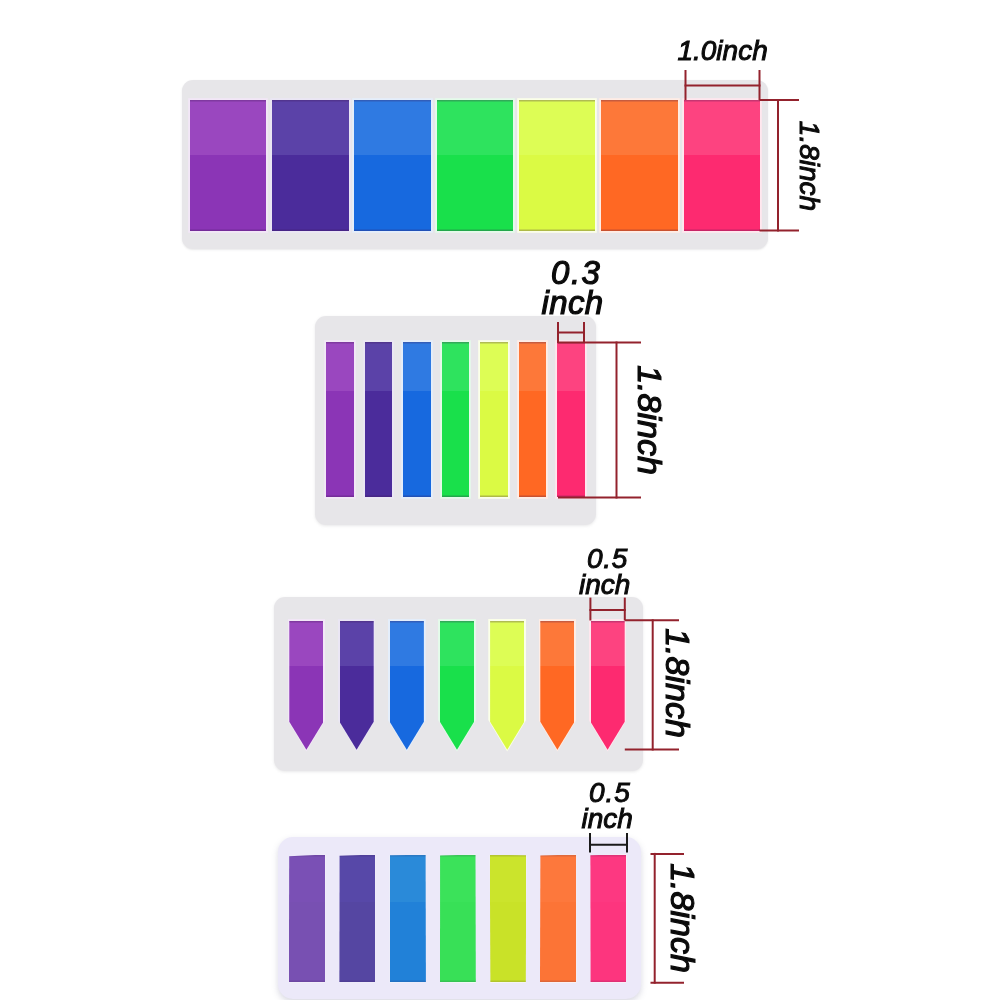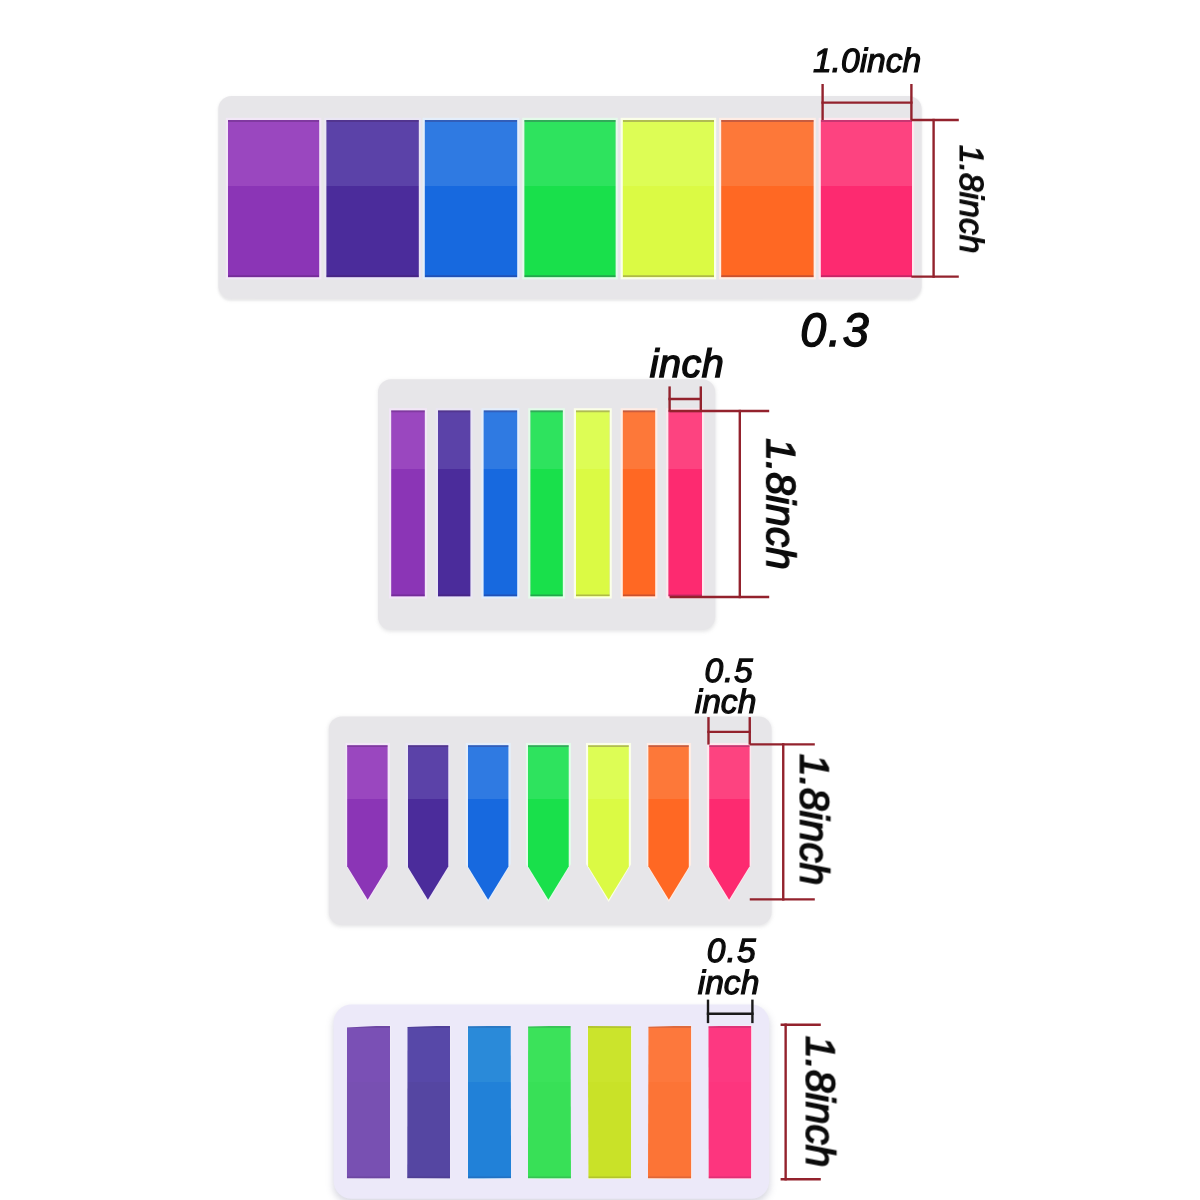--- a/index.html
+++ b/index.html
@@ -87,21 +87,21 @@
         <line x1="652.7" y1="607.3" x2="652.7" y2="738.5" stroke="#93222d" stroke-width="2" stroke-linecap="butt"></line>
         <line x1="590" y1="821" x2="590" y2="840.6" stroke="#1a1a1a" stroke-width="2" stroke-linecap="butt"></line>
         <line x1="627" y1="821" x2="627" y2="840.6" stroke="#1a1a1a" stroke-width="2" stroke-linecap="butt"></line>
         <line x1="589" y1="832.8" x2="628" y2="832.8" stroke="#1a1a1a" stroke-width="2" stroke-linecap="butt"></line>
         <line x1="650.5" y1="841.9" x2="684" y2="841.9" stroke="#93222d" stroke-width="2" stroke-linecap="butt"></line>
         <line x1="650.5" y1="970.7" x2="684" y2="970.7" stroke="#93222d" stroke-width="2" stroke-linecap="butt"></line>
         <line x1="654.7" y1="840.9" x2="654.7" y2="971.7" stroke="#93222d" stroke-width="2" stroke-linecap="butt"></line>
       </svg>
   <div class="dimtext" style="font-size: 28px; width: 300px; left: 572.6px; top: 25.1px; -webkit-text-stroke: 1px rgb(11, 11, 11);">1.0inch</div>
       <div class="dimtext vrot" style="font-size: 28px; width: 300px; height: 28px; line-height: 28px; left: 659.1px; top: 139.5px; -webkit-text-stroke: 1px rgb(11, 11, 11);">1.8inch</div>
-      <div class="dimtext" style="font-size: 39px; width: 300px; left: 425.5px; top: 243.575px; -webkit-text-stroke: 1.179px rgb(11, 11, 11); letter-spacing: 1.5px; text-indent: 1.5px; text-align: right;">0.3</div>
+      <div class="dimtext" style="font-size: 33px; width: 300px; left: 425.5px; top: 243.575px; -webkit-text-stroke: 1.179px rgb(11, 11, 11); letter-spacing: 1.5px; text-indent: 1.5px;">0.3</div>
       <div class="dimtext" style="font-size: 33px; width: 300px; left: 422.3px; top: 274.175px; -webkit-text-stroke: 1.179px rgb(11, 11, 11); letter-spacing: 0.4px; text-indent: 0.4px;">inch</div>
       <div class="dimtext vrot" style="font-size: 34px; width: 300px; height: 34px; line-height: 34px; left: 499.7px; top: 390.6px; -webkit-text-stroke: 1.214px rgb(11, 11, 11);">1.8inch</div>
       <div class="dimtext" style="font-size: 28px; width: 300px; left: 457.2px; top: 532.6px; -webkit-text-stroke: 1px rgb(11, 11, 11); letter-spacing: 0.7px; text-indent: 0.7px;">0.5</div>
       <div class="dimtext" style="font-size: 28px; width: 300px; left: 454.6px; top: 558.9px; -webkit-text-stroke: 1px rgb(11, 11, 11);">inch</div>
       <div class="dimtext vrot" style="font-size: 34px; width: 300px; height: 34px; line-height: 34px; left: 527.6px; top: 653.5px; -webkit-text-stroke: 1.214px rgb(11, 11, 11);">1.8inch</div>
       <div class="dimtext" style="font-size: 28px; width: 300px; left: 459.4px; top: 766.6px; -webkit-text-stroke: 1px rgb(11, 11, 11); letter-spacing: 0.9px; text-indent: 0.9px;">0.5</div>
       <div class="dimtext" style="font-size: 28px; width: 300px; left: 457.1px; top: 793px; -webkit-text-stroke: 1px rgb(11, 11, 11);">inch</div>
       <div class="dimtext vrot" style="font-size: 34px; width: 300px; height: 34px; line-height: 34px; left: 532.9px; top: 888.8px; -webkit-text-stroke: 1.214px rgb(11, 11, 11);">1.8inch</div>
     </div>
 </div>

